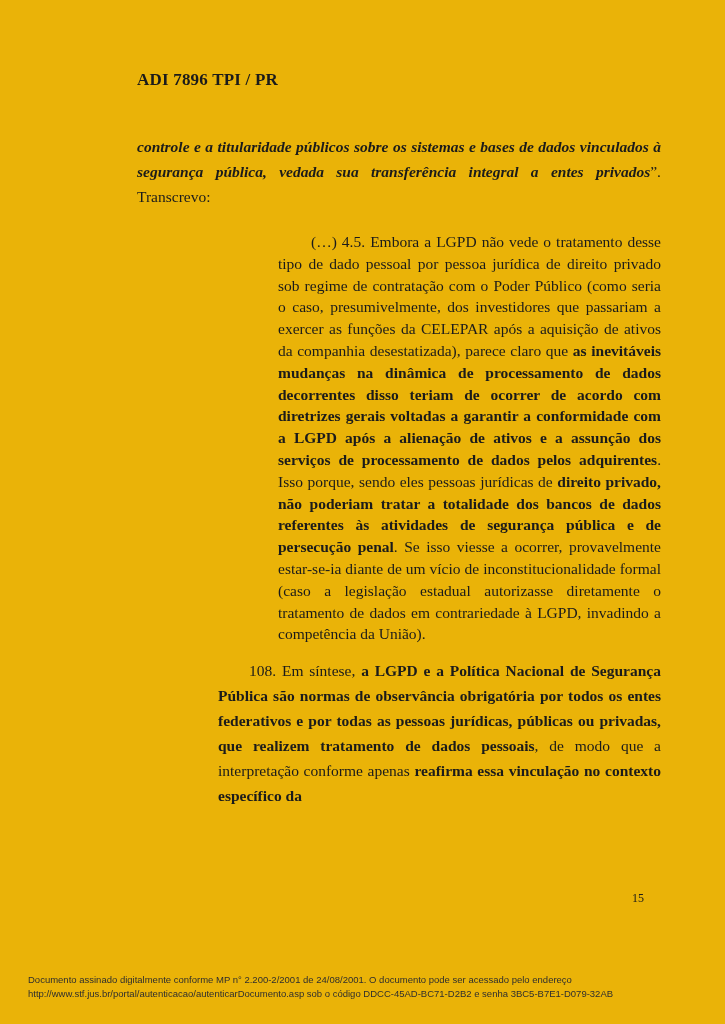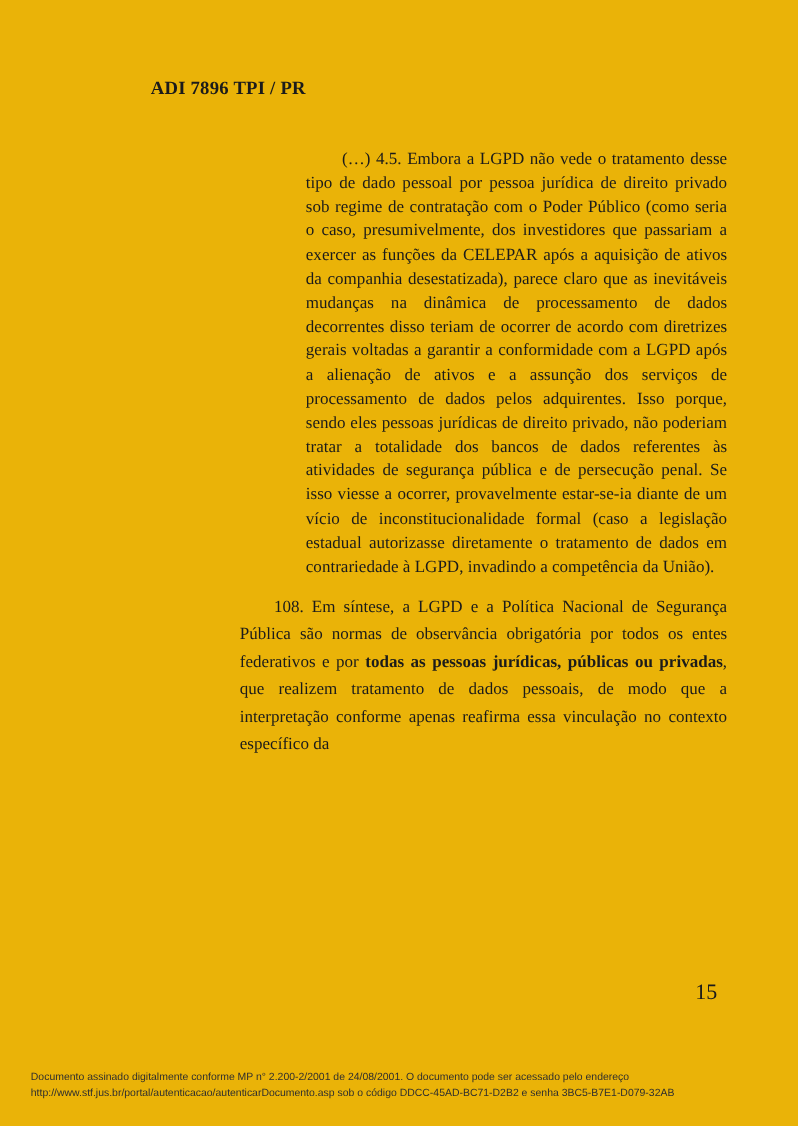--- a/index.html
+++ b/index.html
@@ -50,31 +50,31 @@
     margin-bottom: 13px !important;
     text-indent: 33px;
     line-height: 21.8px;
   }
   .p108 {
     margin-left: 81px !important;
     text-indent: 31px;
     line-height: 25px;
   }
   .ib { font-style: italic; font-weight: bold; }
-  .b  { font-weight: normal; }
+  .b  { font-weight: bold; }
   .bu {
     font-weight: bold;
     text-decoration-thickness: 1px;
     text-underline-offset: 3px;
   }
   .page-number {
     position: absolute;
     left: 632px;
     top: 891px;
-    font-size: 20px;
+    font-size: 12px;
   }
   .doc-footer {
     position: absolute;
     left: 28px;
     top: 973px;
     width: 680px;
     font-family: "Liberation Sans", sans-serif;
     font-size: 9.5px;
     line-height: 13.8px;
     color: #2e2e2e;
@@ -82,20 +82,21 @@
 </style>
 </head>
 <body>
 
 <div class="page">
 
   <div class="case-header">ADI 7896 TPI / PR</div>
 
   <div class="content">
 
+    <p class="opening"><span class="ib">controle e a titularidade públicos sobre os sistemas e bases de dados vinculados à segurança pública, vedada sua transferência integral a entes privados</span><span>”. Transcrevo:</span></p>
 
 
     <p class="quote2"><span>(…) 4.5. Embora a LGPD não vede o tratamento desse tipo de dado pessoal por pessoa jurídica de direito privado sob regime de contratação com o Poder Público (como seria o caso, presumivelmente, dos investidores que passariam a exercer as funções da CELEPAR após a aquisição de ativos da companhia desestatizada), parece claro que </span><span class="b">as inevitáveis mudanças na dinâmica de processamento de dados decorrentes disso teriam de ocorrer de acordo com diretrizes gerais voltadas a garantir a conformidade com a LGPD após a alienação de ativos e a assunção dos serviços de processamento de dados pelos adquirentes</span><span>. Isso porque, sendo eles pessoas jurídicas de </span><span class="b">direito privado, não poderiam tratar a totalidade dos bancos de dados referentes às atividades de segurança pública e de persecução penal</span><span>. Se isso viesse a ocorrer, provavelmente estar-se-ia diante de um vício de inconstitucionalidade formal (caso a legislação estadual autorizasse diretamente o tratamento de dados em contrariedade à LGPD, invadindo a competência da União).</span></p>
 
     <p class="p108"><span>108. Em síntese, </span><span class="b">a LGPD e a Política Nacional de Segurança Pública são normas de observância obrigatória por todos os entes federativos e por </span><span class="bu">todas as pessoas jurídicas, públicas ou privadas</span><span class="b">, que realizem tratamento de dados pessoais</span><span>, de modo que a interpretação conforme apenas </span><span class="b">reafirma essa vinculação no contexto específico da</span></p>
 
   </div>
 
   <div class="page-number">15</div>
 

